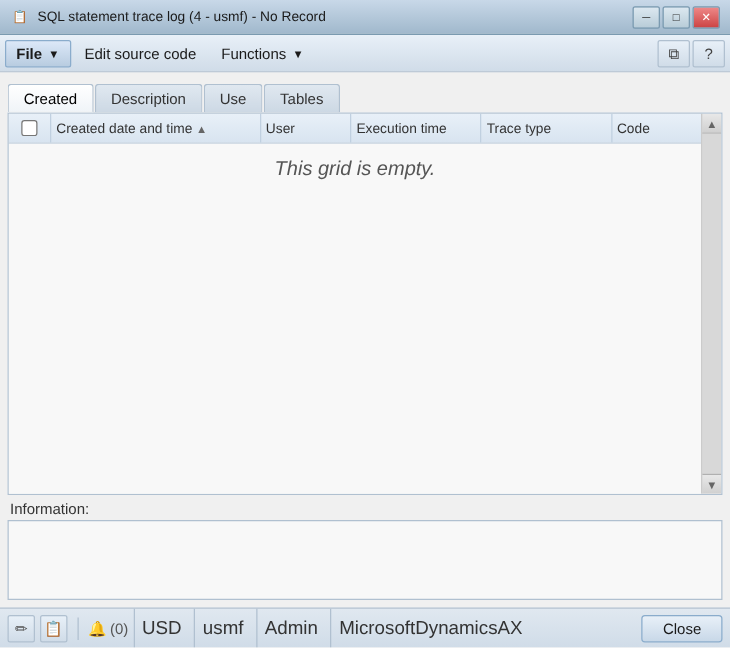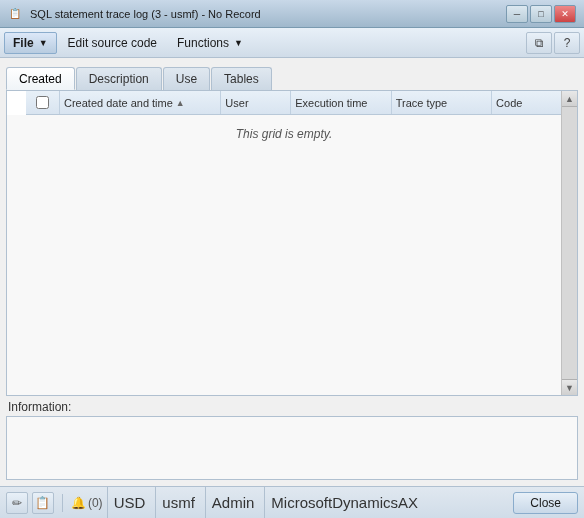--- a/index.html
+++ b/index.html
@@ -156,21 +156,20 @@
       flex-direction: column;
       overflow: hidden;
     }
     .grid-header {
       display: flex;
       align-items: center;
       height: 24px;
       background: linear-gradient(to bottom, #e8f0f8, #d8e4f0);
       border-bottom: 1px solid #b8c8d8;
       padding: 0;
-      margin-left: 19px;
     }
     .grid-col-checkbox {
       width: 34px;
       min-width: 34px;
       display: flex;
       align-items: center;
       justify-content: center;
       border-right: 1px solid #c0d0e0;
       height: 100%;
     }
@@ -204,21 +203,21 @@
       flex: 1;
       background: #f8f8f8;
       display: flex;
       align-items: flex-start;
       justify-content: center;
       padding-top: 12px;
       overflow-y: auto;
     }
     .grid-empty-text {
       color: #555;
-      font-size: 12px;
+      font-size: 16px;
       font-style: italic;
     }
 
     
     .grid-with-scroll {
       flex: 1;
       display: flex;
       overflow: hidden;
     }
     .grid-scroll-area {
@@ -347,21 +346,21 @@
     .dropdown-arrow {
       font-size: 9px;
       margin-left: 2px;
     }
   </style>
 </head>
 <body>
 
 <div class="title-bar">
   <div class="title-bar-icon">📋</div>
-  <div class="title-bar-text">SQL statement trace log (3 - usmf) - No Record</div>
+  <div class="title-bar-text">SQL statement trace log (4 - usmf) - No Record</div>
   <div class="title-bar-controls">
     <button class="title-btn">─</button>
     <button class="title-btn">□</button>
     <button class="title-btn close-btn">✕</button>
   </div>
 </div>
 
 <div class="menu-bar">
   <button class="menu-btn file-btn">
     <span>File</span>

